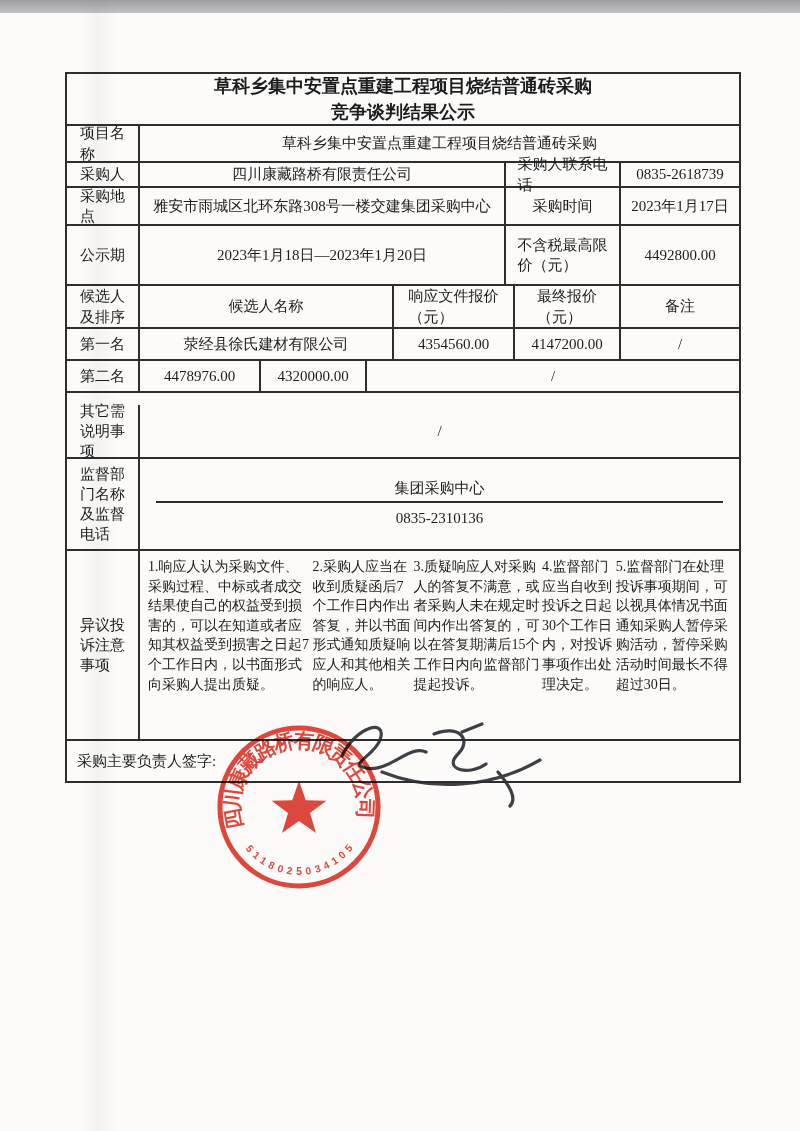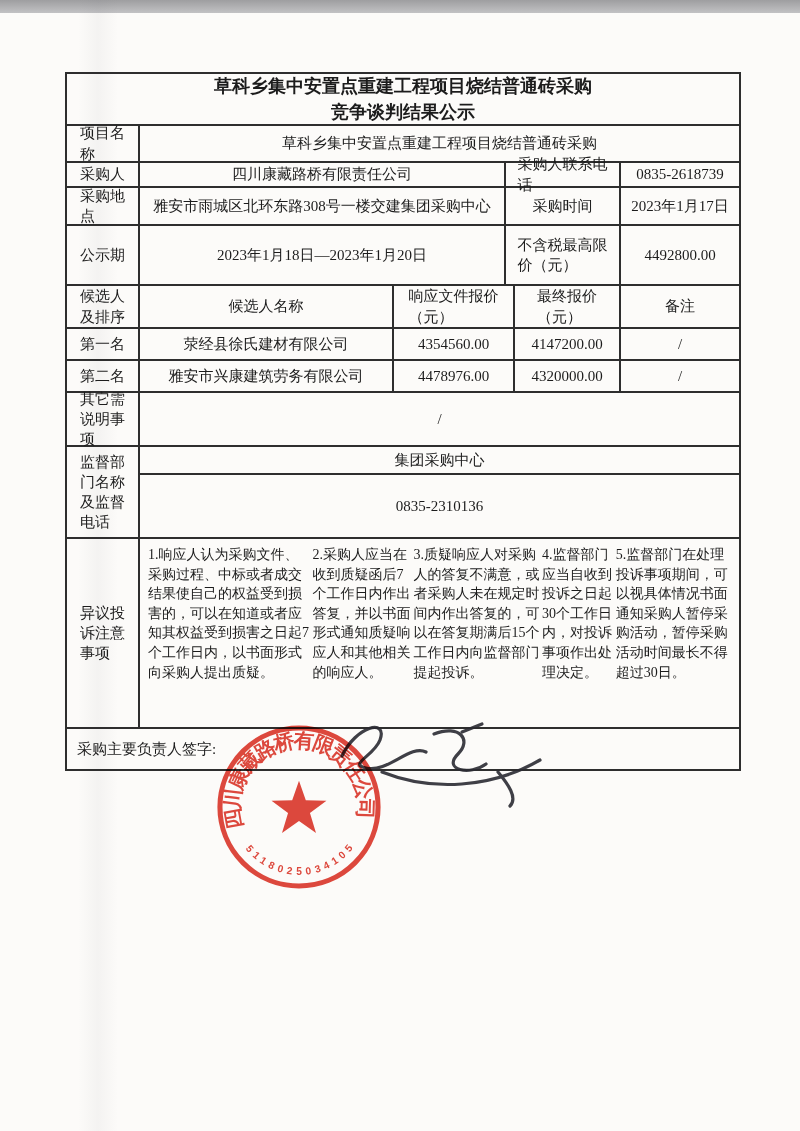--- a/index.html
+++ b/index.html
@@ -38,29 +38,29 @@
   .c-121{flex:0 0 121px;}
   .c-106{flex:0 0 106px;}
   .c-grow{flex:1 1 auto;}
   .h-title{height:52px;}
   .h-project{height:37px;}
   .h-purchaser{height:25px;}
   .h-location{height:38px;font-family:Liberation Serif, serif;}
   .h-publicity{height:60px;}
   .h-chead{height:43px;}
   .h-cand{height:32px;}
-  .h-other{height:54px;}
+  .h-other{height:54px;margin-top:12px;}
   .h-sup{height:92px;}
   .h-obj{height:190px;}
   .h-sign{height:40px;}
   .title-cell{
     flex-direction:column;font-weight:bold;font-size:18px;line-height:1.45;
     justify-content:center;border-right:none;
   }
-  .sup-content{display:flex;flex-direction:column;align-items:stretch;padding:0;}
+  .sup-content{display:flex;flex-direction:column;align-items:stretch;padding:16px;}
   .sup-sub{display:flex;align-items:center;justify-content:center;}
   .sup-sub-1{flex:0 0 26px;border-bottom:2px solid #2e2e2e;}
   .sup-sub-2{flex:1 1 auto;}
   .obj-content{
     align-items:flex-start;justify-content:center;
     text-align:left;font-size:14px;line-height:1.4;padding:6px 8px;
   }
   .sign-cell{justify-content:flex-start;padding-left:10px;border-right:none;}
   .sig-svg{position:absolute;left:322px;top:714px;z-index:5;}
   .stamp-svg{
@@ -128,21 +128,20 @@
   <div class="row h-cand">
     <div class="cell c-label">第一名</div>
     <div class="cell c-254">荥经县徐氏建材有限公司</div>
     <div class="cell c-121">4354560.00</div>
     <div class="cell c-106">4147200.00</div>
     <div class="cell c-grow">/</div>
   </div>
 
   <div class="row h-cand">
     <div class="cell c-label">第二名</div>
-    <div class="cell c-254">雅安市兴康建筑劳务有限公司</div>
     <div class="cell c-121">4478976.00</div>
     <div class="cell c-106">4320000.00</div>
     <div class="cell c-grow">/</div>
   </div>
 
   <div class="row h-other">
     <div class="cell c-label pre">其它需
 说明事
 项</div>
     <div class="cell c-grow">/</div>

